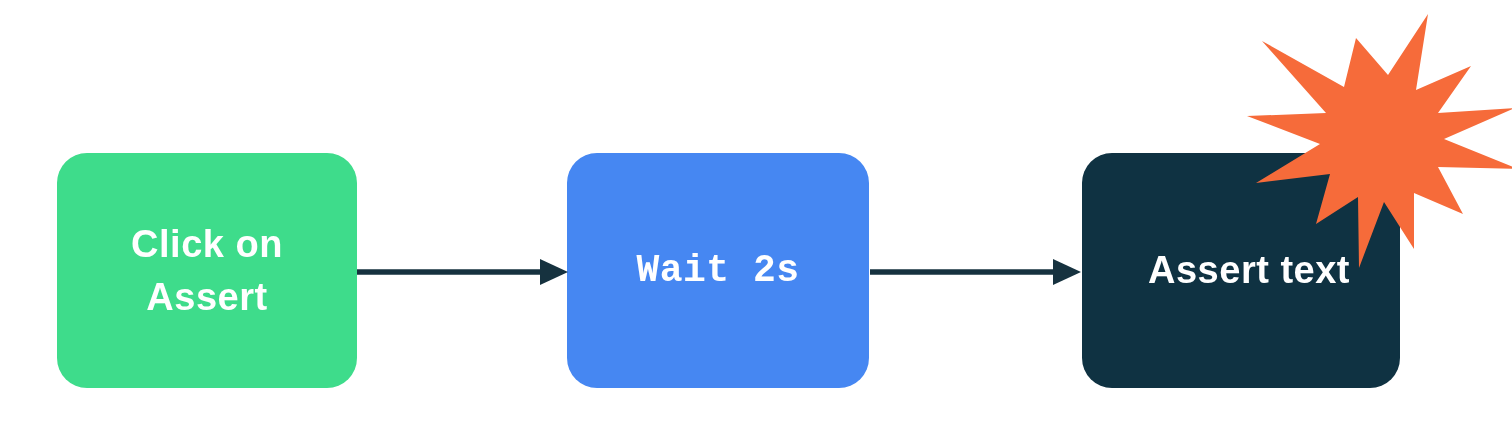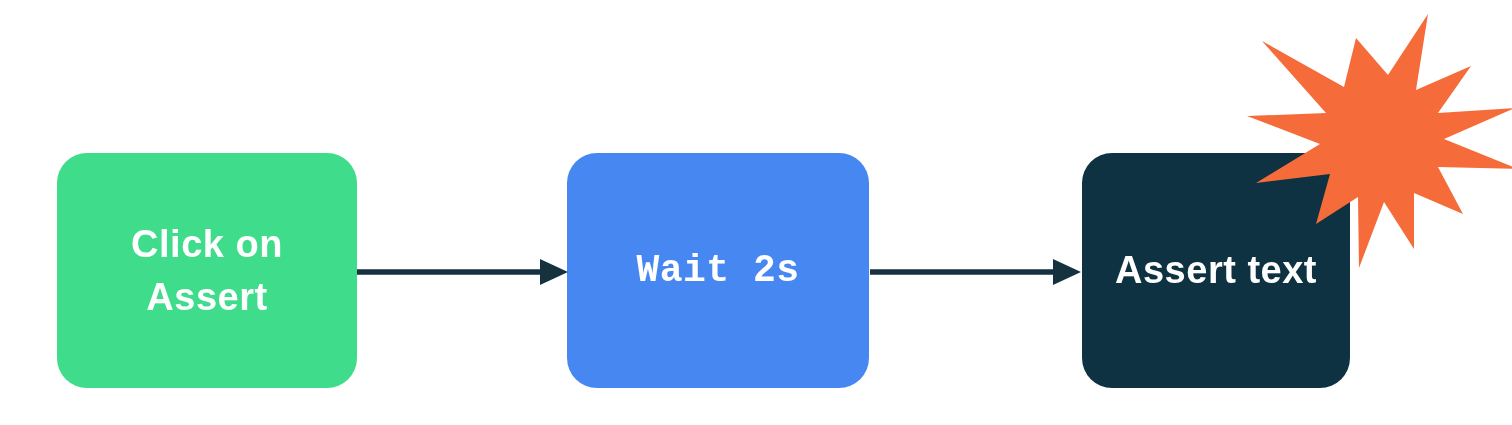--- a/index.html
+++ b/index.html
@@ -28,21 +28,21 @@
     z-index: 1;
     color: #ffffff;
     font-weight: bold;
     font-size: 38px;
     line-height: 53px;
     text-align: center;
     letter-spacing: 0.5px;
   }
   .node-green { left: 38px;  width: 300px; background: var(--node-green); }
   .node-blue  { left: 548px; width: 302px; background: var(--node-blue); font-family: Liberation Mono, monospace; }
-  .node-dark  { left: 1063px; width: 268px; background: var(--node-dark); }
+  .node-dark  { left: 1063px; width: 302px; background: var(--node-dark); padding-left: 16px; }
   #overlay {
     position: absolute;
     left: 0; top: 0;
     width: 1512px;
     height: 425px;
     z-index: 2;
     pointer-events: none;
   }
   .connector-line { stroke: var(--arrow); stroke-width: 5.5; }
   .connector-head { fill: var(--arrow); }

